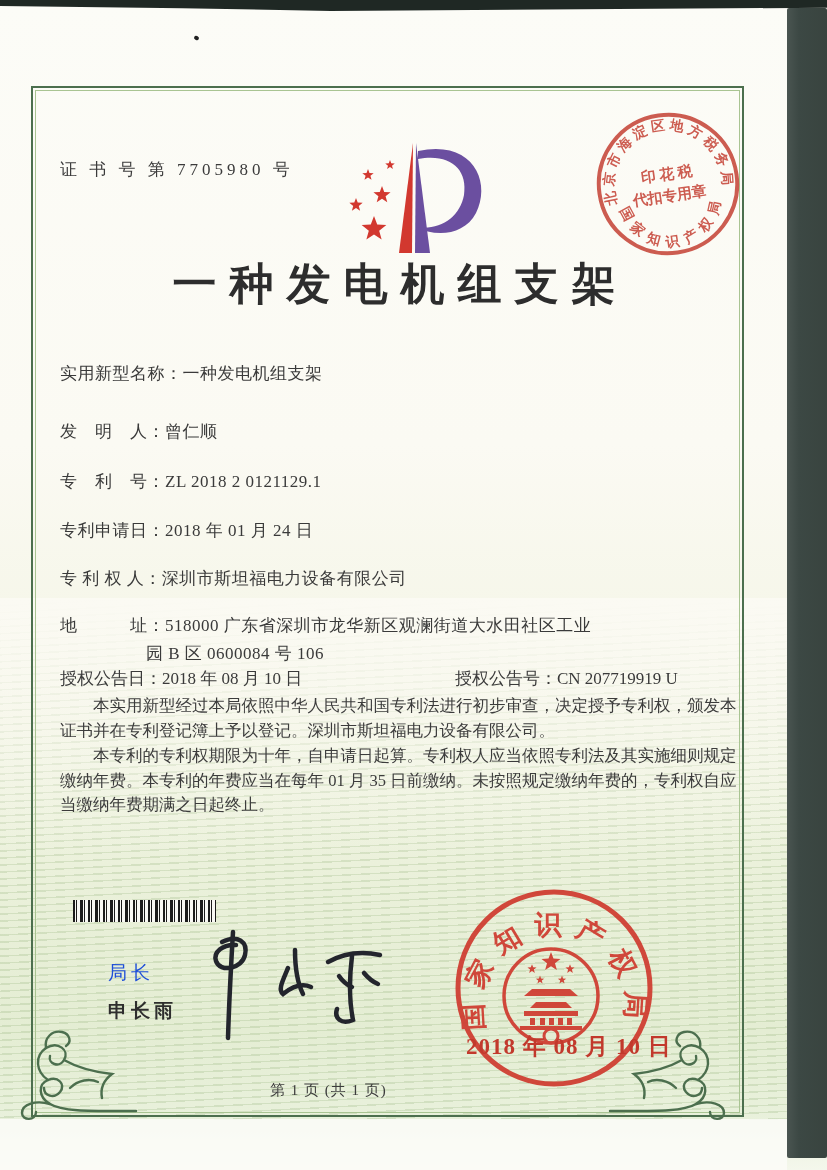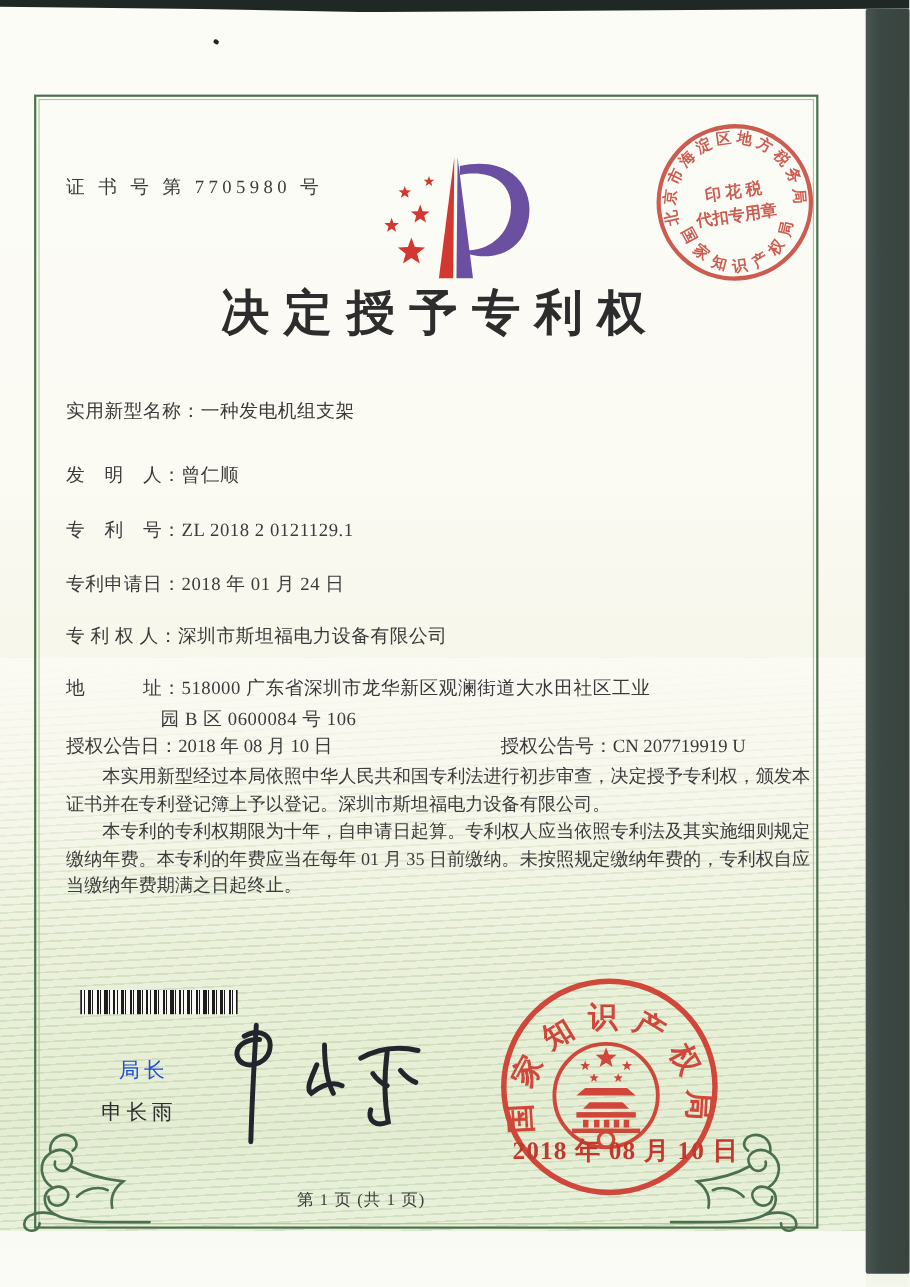--- a/index.html
+++ b/index.html
@@ -37,22 +37,22 @@
   .f0{top:362px}.f1{top:420px}.f2{top:470px}.f3{top:519px}.f4{top:567px}.f5{top:614px}
   .addr2{position:absolute;left:146px;top:642px;z-index:4;font-size:17px;color:#3a3a3a;letter-spacing:0.5px;}
   .grant-left{position:absolute;left:60px;top:667px;z-index:4;font-size:17px;color:#3a3a3a;white-space:nowrap;}
   .grant-right{position:absolute;left:455px;top:667px;z-index:4;font-size:17px;color:#3a3a3a;white-space:nowrap;}
   .paras{position:absolute;left:60px;top:694px;width:690px;z-index:4;font-size:16.5px;line-height:24.5px;color:#3c3c3c;}
   .paras p{margin:0 0 1px 0;text-indent:2em;}
   .barcode{position:absolute;left:73px;top:900px;width:143px;height:22px;z-index:4;
     background:repeating-linear-gradient(90deg,#1b1b1b 0 2px,#f8f8f4 2px 3px,#1b1b1b 3px 4px,#f8f8f4 4px 7px,#1b1b1b 7px 10px,#f8f8f4 10px 11px,#1b1b1b 11px 12px,#f8f8f4 12px 15px);}
   .sig-title{position:absolute;left:108px;top:960px;z-index:4;font-family:Liberation Serif, serif;
     font-size:19px;letter-spacing:4px;color:#1d4ed8;}
-  .sig-name{position:absolute;left:92px;top:998px;z-index:4;font-family:"Liberation Sans","DejaVu Sans",sans-serif;
-    font-size:19px;letter-spacing:4px;color:#2e2e2e;}
+  .sig-name{position:absolute;left:108px;top:998px;z-index:4;font-family:"Liberation Sans","DejaVu Sans",sans-serif;
+    font-size:19px;letter-spacing:4px;color:#2e2e2e;font-weight:bold;}
   .sig-hand{position:absolute;left:192px;top:928px;width:210px;height:118px;z-index:4;}
   .seal{position:absolute;left:452px;top:884px;width:204px;height:208px;z-index:5;opacity:0.92;}
   .seal-date{position:absolute;left:466px;top:1031px;z-index:5;font-size:23px;font-weight:600;color:#c2392c;letter-spacing:1px;white-space:nowrap;}
   .footer{position:absolute;left:270px;top:1081px;width:190px;z-index:4;text-align:left;font-size:15px;color:#3c3c3c;letter-spacing:1px;}
   .tax-stamp{position:absolute;left:584px;top:98px;width:168px;height:172px;z-index:5;transform:rotate(-8deg);opacity:0.92;}
   .seal text,.tax-stamp text{font-family:"Liberation Serif","DejaVu Serif",serif;}
 </style>
 </head>
 <body>
 
@@ -95,21 +95,21 @@
   <polygon points="93,6 79,116 92,116" fill="#d2382f"></polygon>
   <polygon points="96,6 95,116 110,116" fill="#6b4fa0"></polygon>
   <path d="M98,14 C152,2 172,44 156,76 C144,99 115,100 96,90 C120,94 140,80 144,58 C148,32 130,16 98,22 Z" fill="#6b4fa0"></path>
   <use href="#star" transform="translate(54,92) scale(13)" fill="#d2382f"></use>
   <use href="#star" transform="translate(36,68) scale(7)" fill="#d2382f"></use>
   <use href="#star" transform="translate(62,58) scale(9)" fill="#d2382f"></use>
   <use href="#star" transform="translate(48,38) scale(6)" fill="#d2382f"></use>
   <use href="#star" transform="translate(70,28) scale(5)" fill="#d2382f"></use>
 </svg>
 
-<div class="title">决定授予专利权</div>
+<div class="title">一种发电机组支架</div>
 
 <div class="field f0">实用新型名称：一种发电机组支架</div>
 <div class="field f1">发　明　人：曾仁顺</div>
 <div class="field f2">专　利　号：ZL 2018 2 0121129.1</div>
 <div class="field f3">专利申请日：2018 年 01 月 24 日</div>
 <div class="field f4">专 利 权 人：深圳市斯坦福电力设备有限公司</div>
 <div class="field f5">地　　　址：518000 广东省深圳市龙华新区观澜街道大水田社区工业</div>
 <div class="addr2">园 B 区 0600084 号 106</div>
 <div class="grant-left">授权公告日：2018 年 08 月 10 日</div>
 <div class="grant-right">授权公告号：CN 207719919 U</div>

